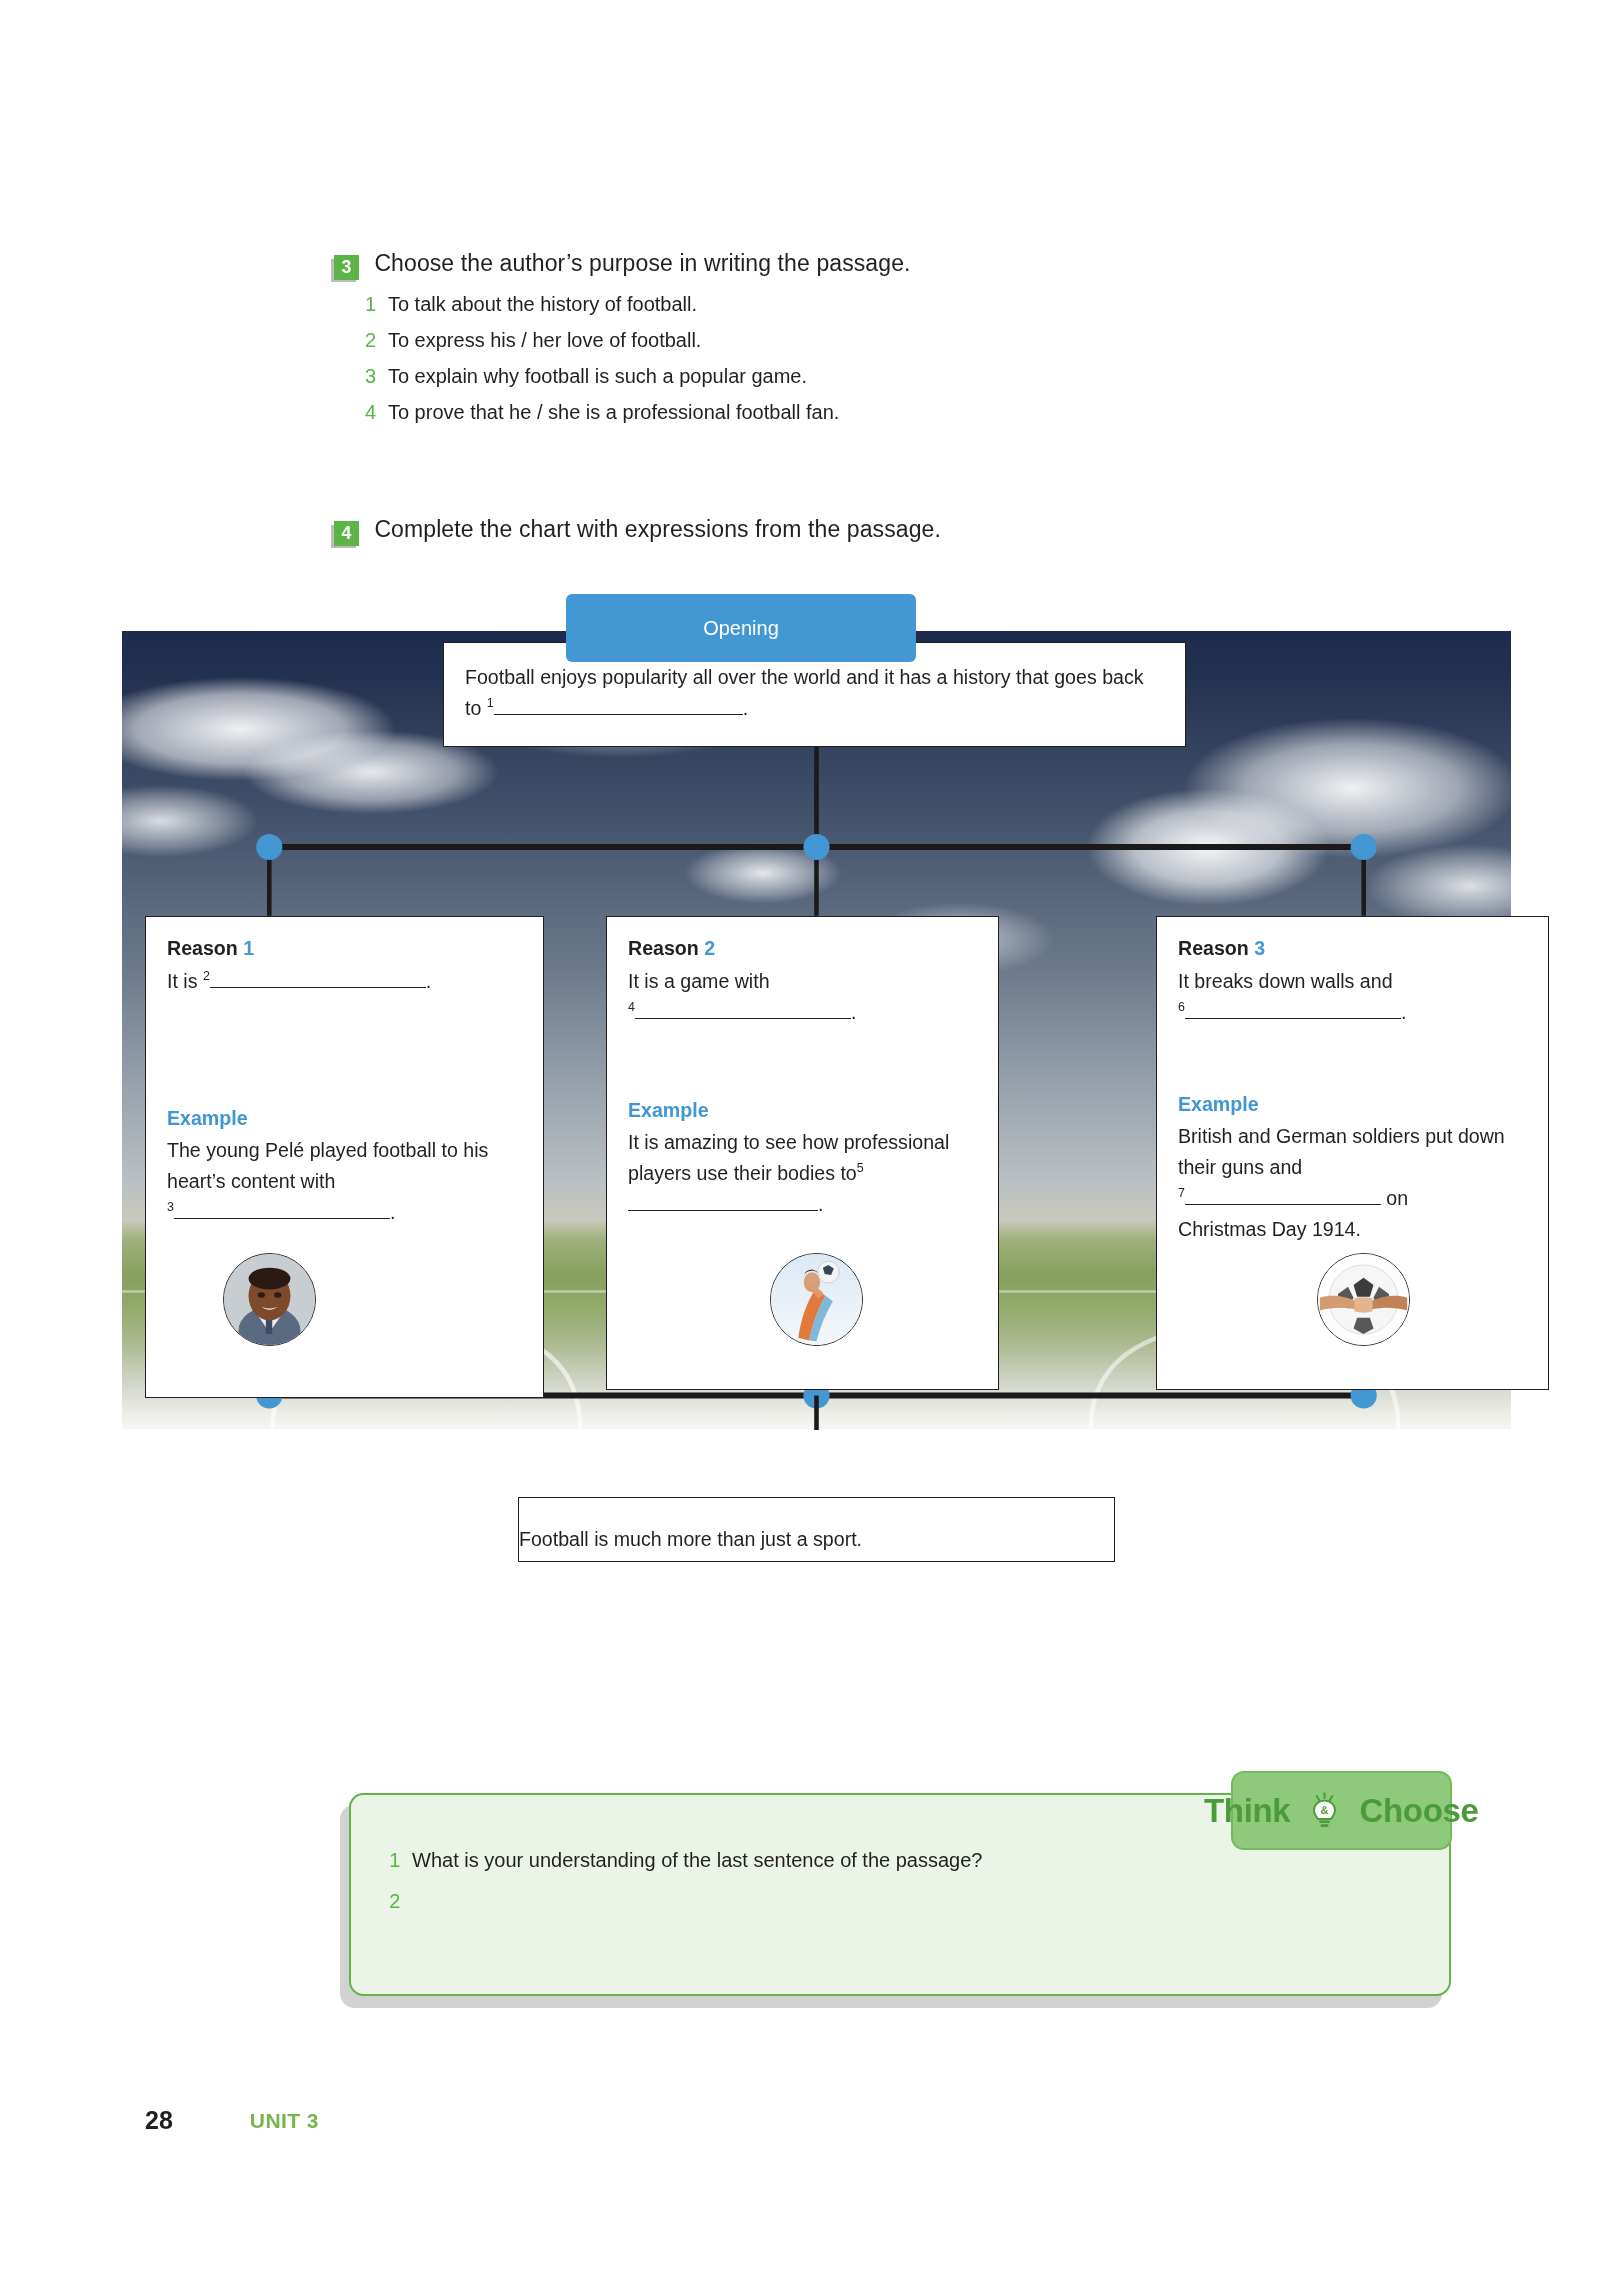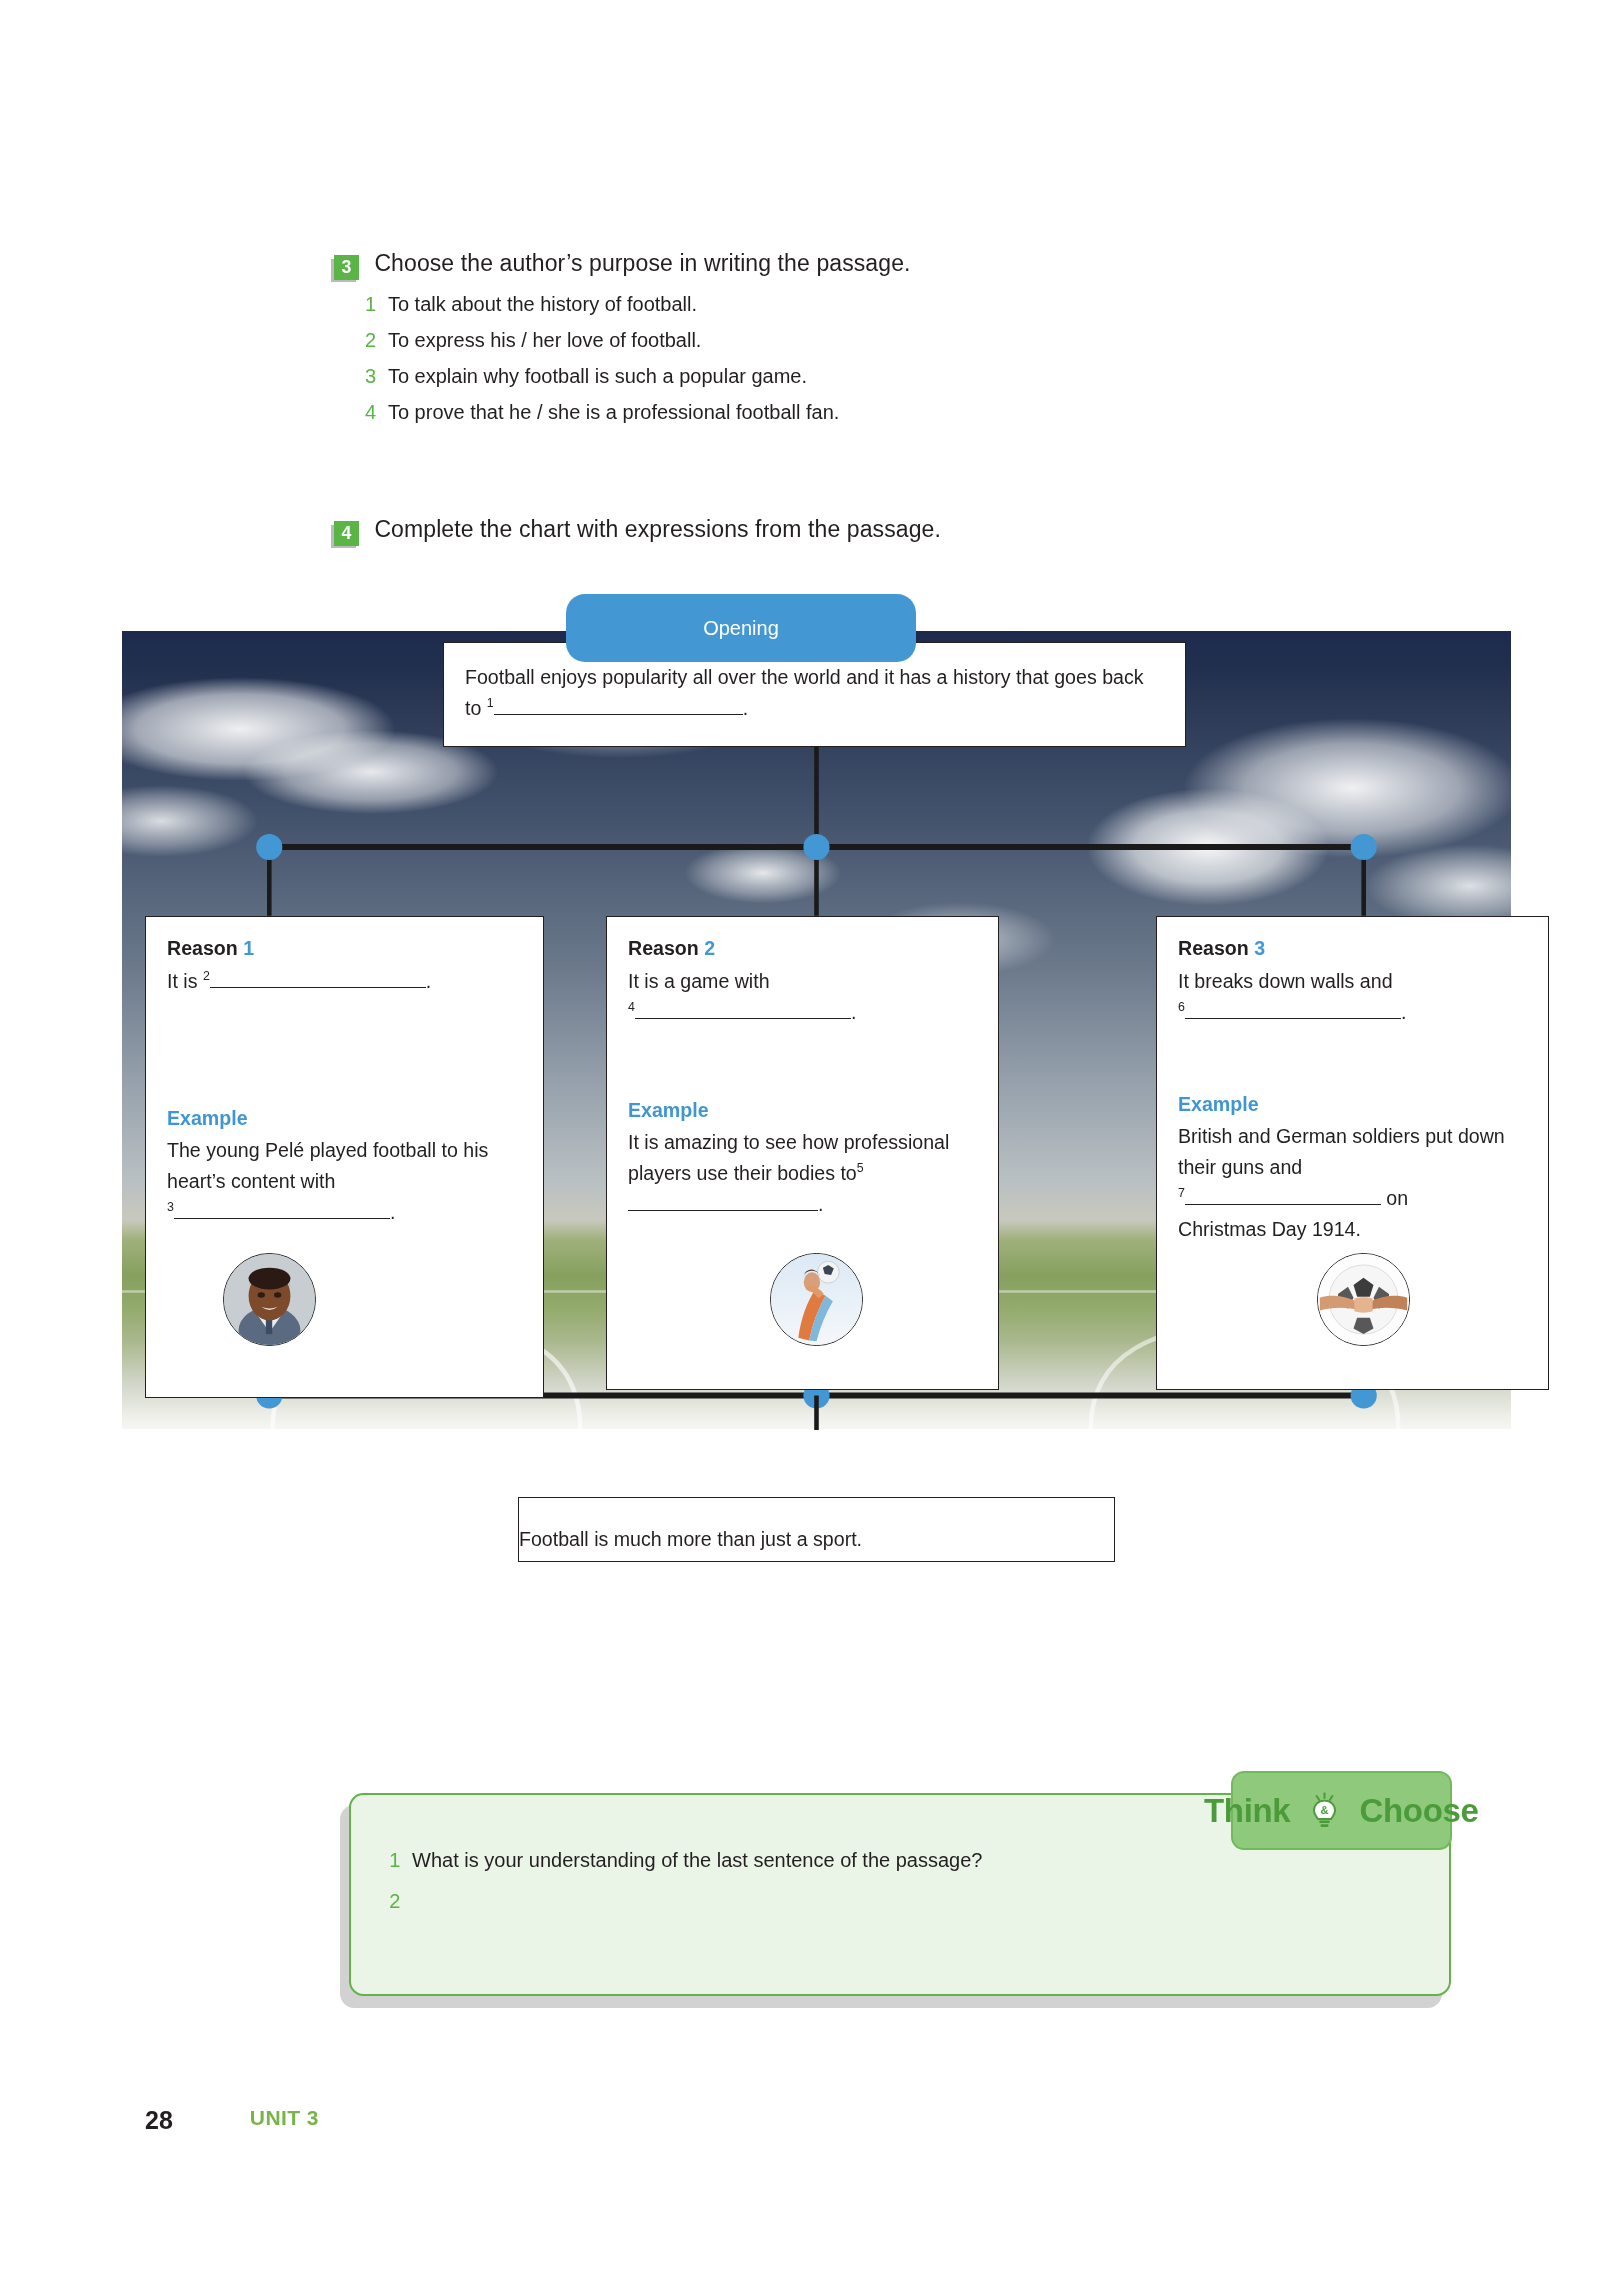--- a/index.html
+++ b/index.html
@@ -85,21 +85,21 @@
   .node {
     position:absolute;
     background:#ffffff;
     border:1.3px solid #231f20;
   }
   .node-inner { padding:19.6px 21px 0 21px; }
 
   .tab {
     position:absolute;
     background:#4398d4;
-    border-radius:19px;
+    border-radius:6px;
     color:#ffffff;
     font-size:20px;
     display:flex; align-items:center; justify-content:center;
     z-index:6;
   }
 
   .node-text { font-size:19.6px; color:#231f20; line-height:1.58; }
   .node-head { font-size:19.6px; font-weight:700; color:#231f20; margin-bottom:6.5px; }
   .node-head .bluenum { color:#4398d4; }
   .ex-label { font-size:19.6px; font-weight:700; color:#3f96d2; }
@@ -136,21 +136,21 @@
   #ts-badge .tslabel {
     font-size:33px; font-weight:700; color:#4b9b3b;
     display:flex; align-items:center; gap:20px; letter-spacing:-0.3px;
   }
   .bulb { position:relative; width:29px; height:37px; }
   #ts-list { position:relative; padding:50px 0 0 38px; z-index:2; }
   .ts-row { display:flex; gap:11.8px; font-size:20px; color:#231f20; margin-bottom:10.5px; line-height:1.5; }
   .ts-row .n { color:#5ab446; min-width:11px; }
 
   
-  #footer { position:absolute; left:145px; top:2106px; display:flex; align-items:flex-start; gap:77px; }
+  #footer { position:absolute; left:145px; top:2106px; display:flex; align-items:center; gap:77px; }
   #pg { font-size:25px; font-weight:700; color:#231f20; }
   #unit { font-size:21px; font-weight:700; color:#77b449; letter-spacing:0.4px; }
 </style>
 </head>
 <body>
 
 <div class="ex-block" style="left:334px; top:251px; width:982px;">
   <div class="ex-head">
     <div class="num-badge">
       <div class="shadow"></div>

